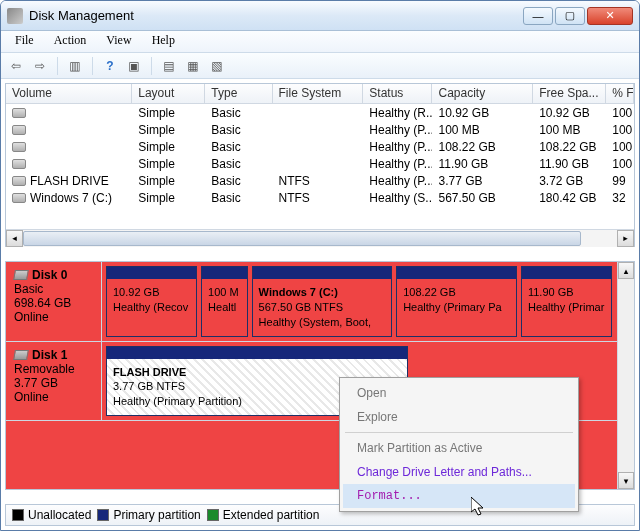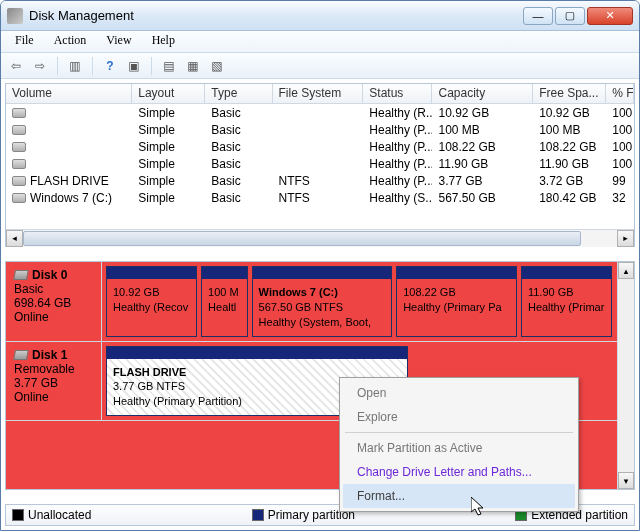--- a/index.html
+++ b/index.html
@@ -32,30 +32,30 @@
 .disk-row { display:flex; border-bottom:1px solid #cdd6e1; }
 .disk-info { width:96px; padding:6px 8px; border-right:1px solid #cdd6e1; }
 .disk-info .nm { font-weight:bold; display:flex; align-items:center; gap:4px; }
 .disk-ico { width:14px; height:10px; background:linear-gradient(to bottom,#ccc,#999); border:1px solid #777; transform:skewX(-10deg); }
 .parts { flex:1; display:flex; gap:4px; padding:4px 6px 4px 4px; position:relative; }
 .part { border:1px solid #1e2f66; display:flex; flex-direction:column; min-width:0; }
 .part-bar { height:12px; background:#16277a; }
 .part-body { padding:6px 6px; font-size:11px; line-height:1.35; white-space:nowrap; overflow:hidden; }
 .part-body .pname { font-weight:bold; }
 .hatched .part-body { background: repeating-linear-gradient(45deg,#fff,#fff 4px,#e8e8e8 4px,#e8e8e8 6px); }
-.legend-bar { height:22px; border:1px solid #b8c7d8; background:linear-gradient(to bottom,#fdfdfe,#eef2f7); display:flex; align-items:center; padding:0 6px; gap:6px; font-size:12px;justify-content:space-between; }
+.legend-bar { height:22px; border:1px solid #b8c7d8; background:linear-gradient(to bottom,#fdfdfe,#eef2f7); display:flex; align-items:center; padding:0 6px; gap:6px; font-size:12px; }
 .lg { display:flex; align-items:center; gap:4px; }
 .lg .sw { width:12px; height:12px; border:1px solid #666; }
 .vsbar { position:absolute; right:0; top:0; width:17px; height:100%; background:#f0f0f0; border-left:1px solid #d0d8e2; display:flex; flex-direction:column; }
 .vsbtn { height:17px; background:linear-gradient(to bottom,#f8f8f8,#dcdcdc); border:1px solid #b0b0b0; display:flex; align-items:center; justify-content:center; font-size:9px; }
 .vstrack { flex:1; }
 .ctxmenu { position:absolute; left:339px; top:377px; width:240px; background:#f5f5f5; border:1px solid #a0a0a0; box-shadow:2px 2px 4px rgba(0,0,0,0.25); padding:3px; z-index:50; }
 .ctx-item { padding:5px 14px; font-size:12px; color:#777; cursor:default; }
 .ctx-item.enabled-item { color:#6d28d9; }
-.ctx-item.highlight-item { background:#d6e6f7; color:#404040; }
+.ctx-item.highlight-item { background:#d6e6f7; color:#a21caf;font-family:Liberation Mono, monospace; }
 .ctx-sep { height:1px; background:#d0d0d0; margin:3px 2px; }
 .cursor { position:absolute; left:471px; top:497px; z-index:60; pointer-events:none; }
 .cursor svg { display:block; }
 
 .c0{width:128px}.c1{width:74px}.c2{width:68px}.c3{width:92px}.c4{width:70px}.c5{width:102px}.c6{width:74px}.c7{width:28px}
 </style>
 </head>
 <body>
 
 <div class="window">

